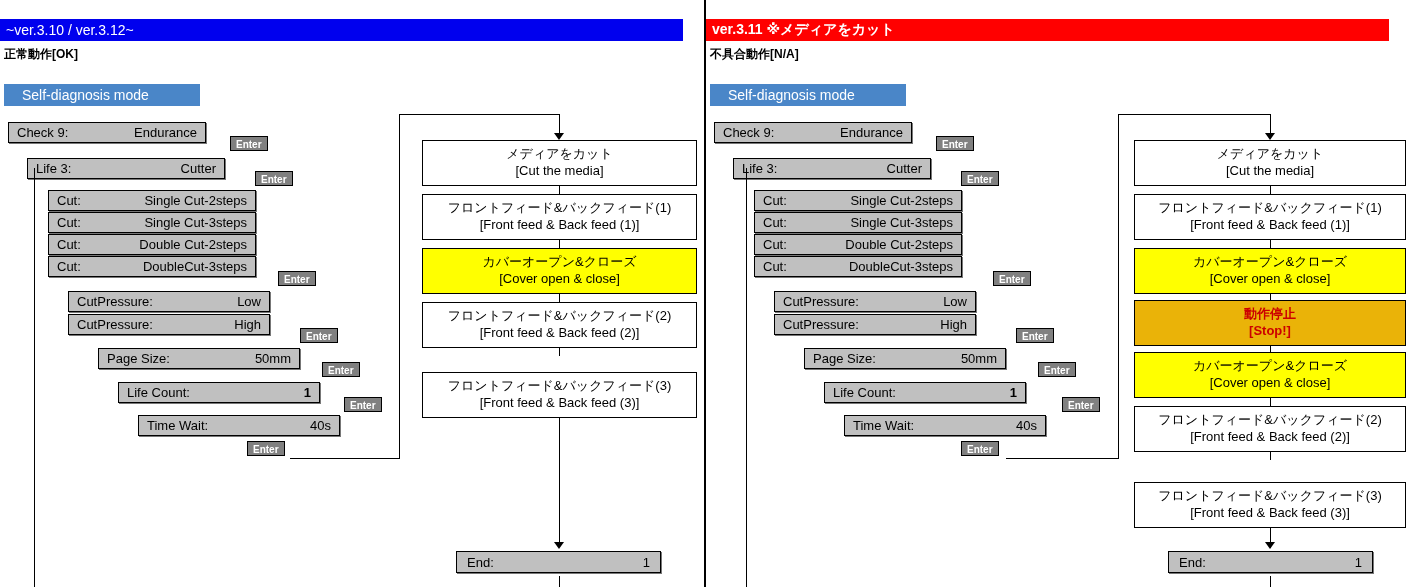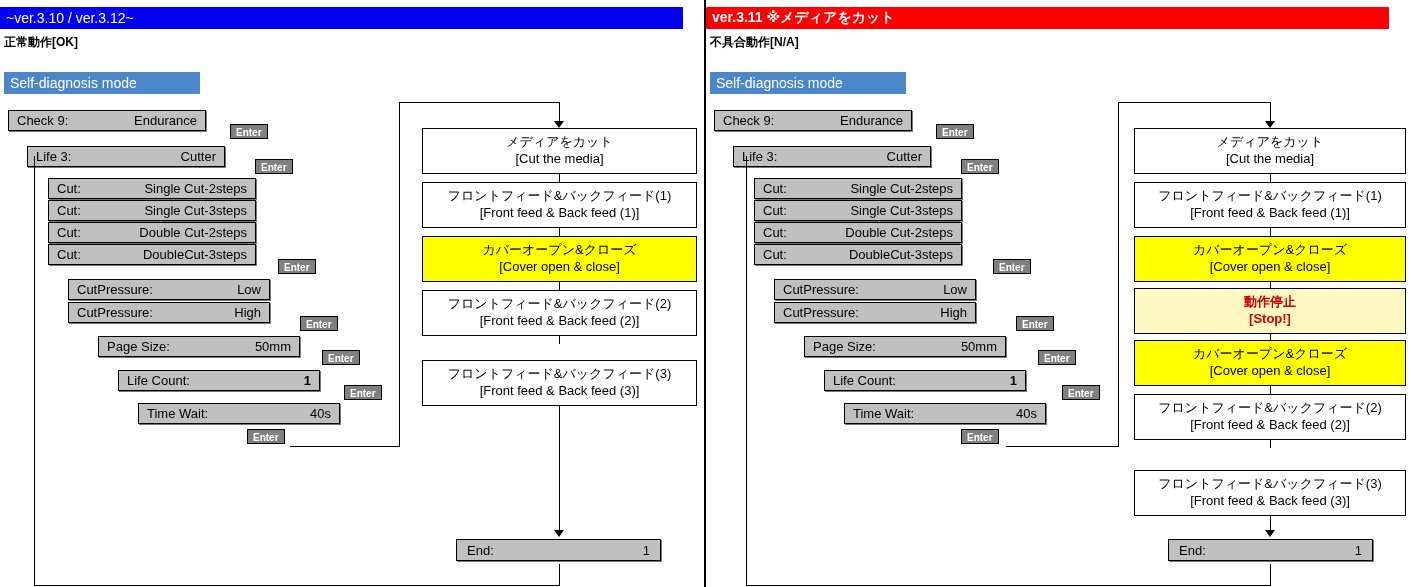--- a/index.html
+++ b/index.html
@@ -3,39 +3,39 @@
 <meta charset="utf-8">
 <style>
   html,body{margin:0;padding:0;}
   body{
     width:1411px;height:587px;
     background:#ffffff;
     font-family:"Liberation Sans","DejaVu Sans",sans-serif;
     font-size:13px;color:#000;
     position:relative;overflow:hidden;
   }
-  .panel{position:absolute;top:4px;height:426px;width:705px;}
+  .panel{position:absolute;top:16px;height:426px;width:705px;}
   .panel.left{left:0;}
   .panel.right{left:706px;}
   .divider{position:absolute;left:704px;top:0;width:2px;height:587px;background:#000;}
 
   .verbar{
     position:absolute;left:0;top:3px;height:22px;
     display:flex;align-items:center;
     color:#ffffff;font-size:14px;padding-left:6px;box-sizing:border-box;
   }
   .verbar.blue{background:#0000ee;width:683px;}
   .verbar.red{background:#ff0000;width:683px;font-weight:bold;}
 
   .status{position:absolute;left:4px;top:30px;font-weight:bold;font-size:12px;}
 
   .modebar{
     position:absolute;left:4px;top:68px;width:196px;height:22px;
     background:#4a86c8;color:#fff;font-size:14px;
-    display:flex;align-items:center;padding-left:6px;box-sizing:border-box;
+    display:flex;align-items:center;padding-left:18px;box-sizing:border-box;
   }
 
   
   .lcd{
     position:absolute;background:#c0c0c0;border:1px solid #000;
     box-shadow:1px 1px 0 #777;
     height:21px;display:flex;align-items:center;
     font-size:13px;box-sizing:border-box;padding:0 8px;
     white-space:nowrap;
   }
@@ -49,21 +49,21 @@
     padding:0 5px;box-sizing:border-box;
   }
 
   
   .fbox{
     position:absolute;border:1px solid #000;background:#fff;
     box-sizing:border-box;text-align:center;
     font-size:13px;line-height:17px;padding-top:4px;
   }
   .fbox.yellow{background:#ffff00;}
-  .fbox.pink{background:#fef9c3;color:#cc0000;font-weight:bold;}
+  .fbox.pink{background:#eab308;color:#cc0000;font-weight:bold;}
   .fbox.end{
     background:#c0c0c0;border:1px solid #000;box-shadow:1px 1px 0 #777;
     text-align:left;display:flex;align-items:center;padding:0 10px;
     height:22px;font-size:13px;
   }
   .fbox.end .r{margin-left:auto;}
 
   .ln{position:absolute;background:#000;}
   .ln.h{height:1px;}
   .ln.v{width:1px;}

